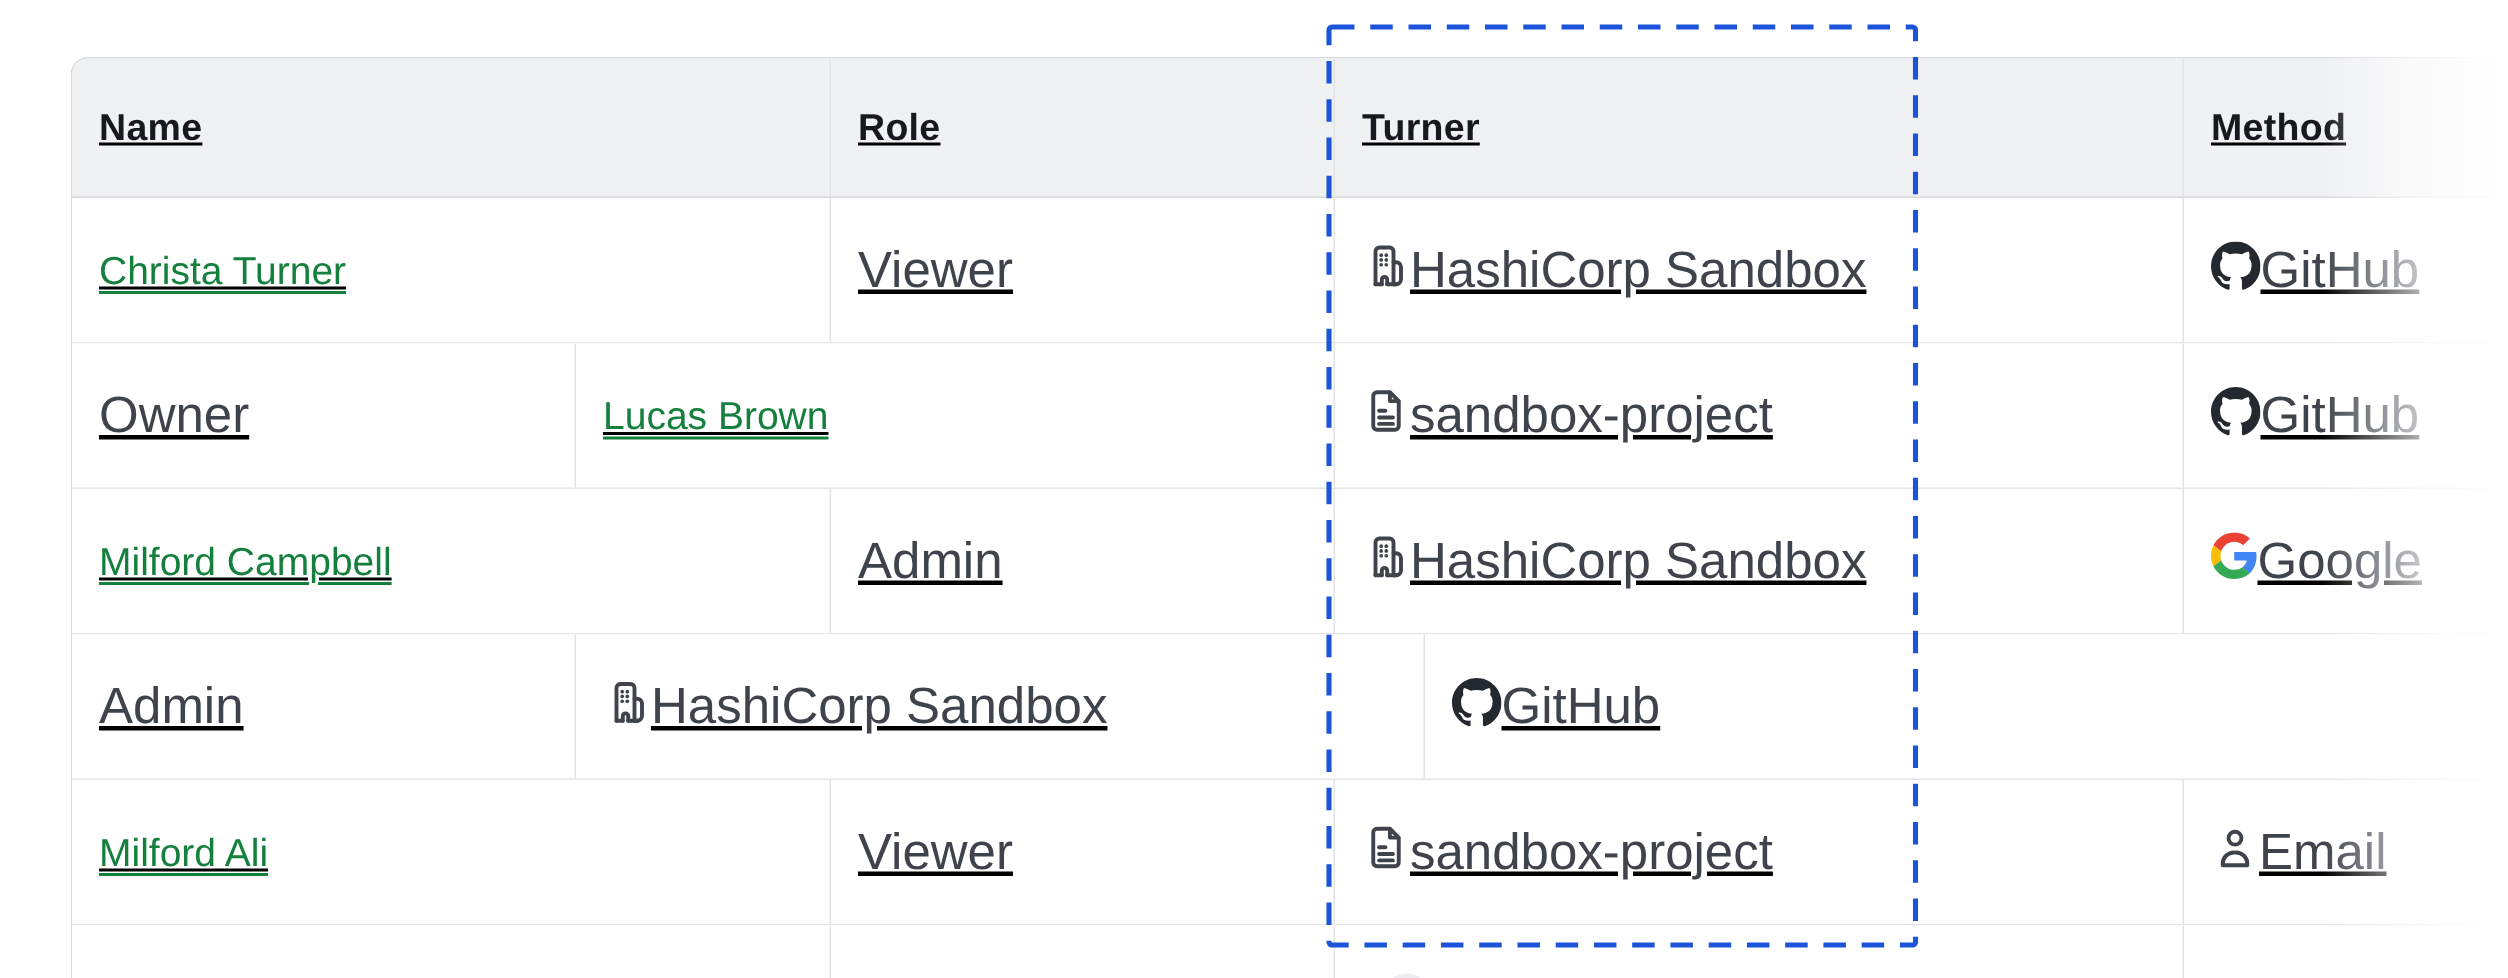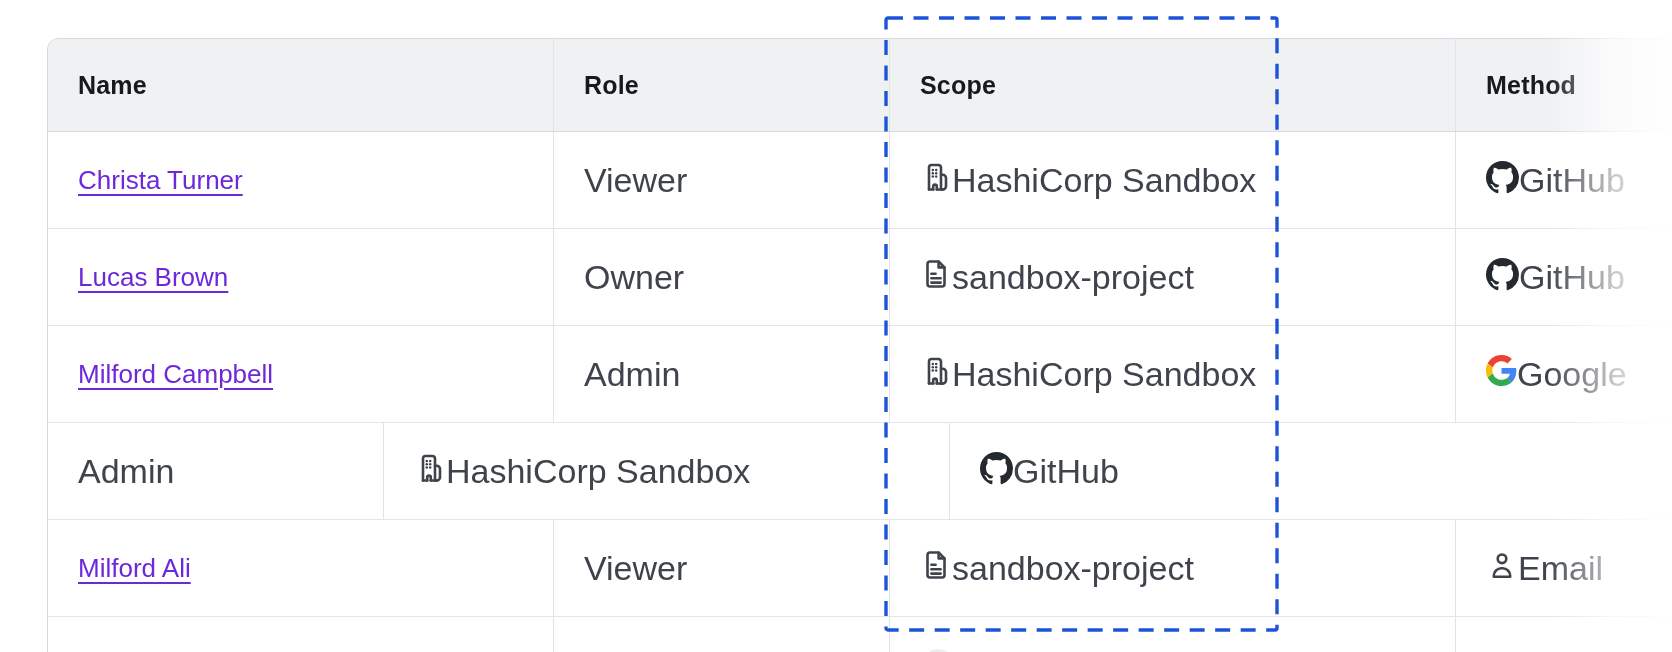--- a/index.html
+++ b/index.html
@@ -39,23 +39,24 @@
   }
   .trow.partial {
     height: 52px;
     border-bottom: none;
   }
 
   .cell {
     box-sizing: border-box;
     display: flex;
     align-items: center;
-    padding-left: 30px;
+    padding-left: 18px;
     border-right: 1px solid #e2e3e7;
     position: relative;
+    text-decoration: underline;
   }
   .cell:last-child { border-right: none; }
   .col-name   { width: 506px; }
   .col-role   { width: 336px; }
   .col-scope  { width: 566px; }
   .col-method { width: 406px; }
 
   .th-label {
     font-size: 25px;
     font-weight: 700;
@@ -63,21 +64,21 @@
     letter-spacing: 0.2px;
   }
 
   .td-text {
     font-size: 34px;
     color: #3f444c;
   }
 
   .name-link {
     font-size: 26px;
-    color: #6d28d9;
+    color: #15803d;
     text-decoration: underline;
     text-decoration-thickness: 2px;
     text-underline-offset: 5px;
     cursor: pointer;
   }
 
   .icon-cell-group {
     display: flex;
     align-items: flex-start;
     gap: 0;
@@ -161,21 +162,21 @@
 <div class="members-table">
 
   <div class="thead">
     <div class="cell col-name">
       <span class="th-label">Name</span>
     </div>
     <div class="cell col-role">
       <span class="th-label">Role</span>
     </div>
     <div class="cell col-scope">
-      <span class="th-label">Scope</span>
+      <span class="th-label">Turner</span>
     </div>
     <div class="cell col-method">
       <span class="th-label">Method</span>
     </div>
   </div>
 
   <div class="trow">
     <div class="cell col-name">
       <a class="name-link">Christa Turner</a>
     </div>
@@ -194,25 +195,25 @@
       <span class="icon-cell-group">
         <svg class="glyph" width="33" height="33" viewBox="0 0 16 16">
             <use href="#github-glyph"></use>
           </svg>
         <span class="td-text">GitHub</span>
       </span>
     </div>
   </div>
 
   <div class="trow">
+    <div class="cell col-role">
+      <span class="td-text">Owner</span>
+    </div>
     <div class="cell col-name">
       <a class="name-link">Lucas Brown</a>
-    </div>
-    <div class="cell col-role">
-      <span class="td-text">Owner</span>
     </div>
     <div class="cell col-scope">
       <span class="icon-cell-group">
         <svg class="glyph" width="32" height="32" viewBox="0 0 16 16">
             <use href="#project-glyph"></use>
           </svg>
         <span class="td-text">sandbox-project</span>
       </span>
     </div>
     <div class="cell col-method">

